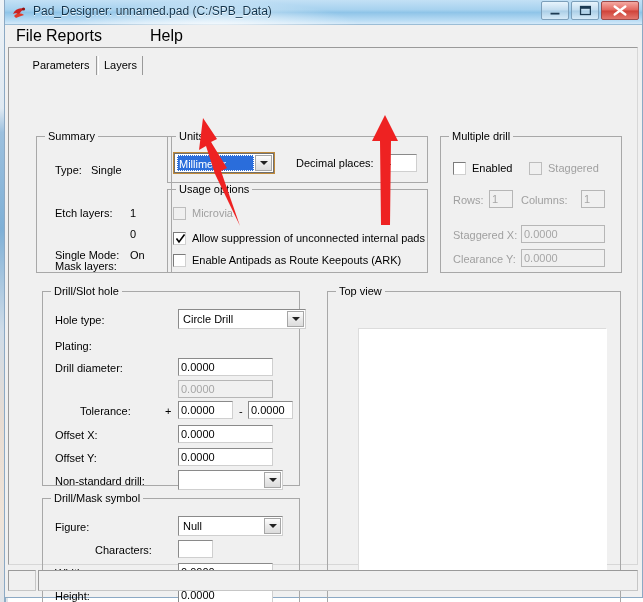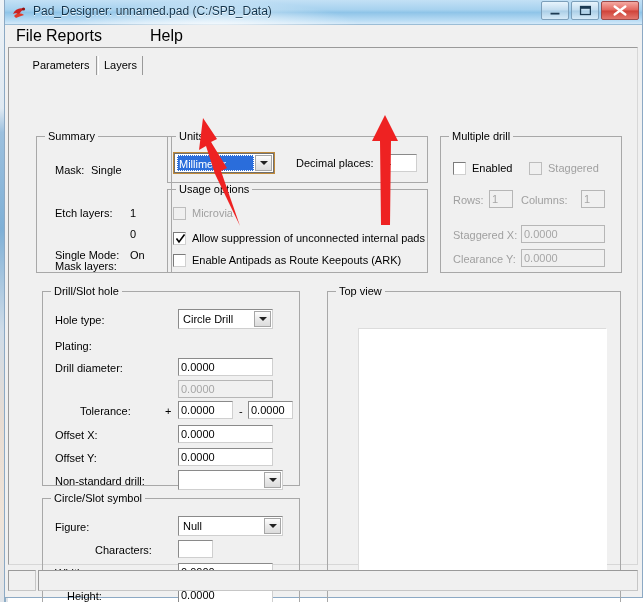--- a/index.html
+++ b/index.html
@@ -296,21 +296,21 @@
   <div id="client">
 
     <div id="tabstrip">
       <div class="tab" id="tab-parameters">Parameters</div>
       <div class="tab" id="tab-layers">Layers</div>
     </div>
 
     <div class="group" id="grp-summary">
       <div class="gtitle">Summary</div>
 
-      <div class="lbl" style="left:18px; top:27px;">Mask:</div>
+      <div class="lbl" style="left:18px; top:27px;">Type:</div>
       <div class="val" style="left:54px; top:27px;">Single</div>
 
       <div class="lbl" style="left:18px; top:70px;">Etch layers:</div>
       <div class="val" style="left:93px; top:70px;">1</div>
 
       <div class="lbl" style="left:18px; top:91px;margin-top:32px;">Mask layers:</div>
       <div class="val" style="left:93px; top:91px;">0</div>
 
       <div class="lbl" style="left:18px; top:112px;">Single Mode:</div>
       <div class="val" style="left:93px; top:112px;">On</div>
@@ -377,21 +377,21 @@
       <input class="tbox disabled" style="left: 80px; top: 88px; width: 84px;" type="text" disabled="" value="0.0000">
 
       <div class="lbl dim" style="left:12px; top:116px;">Clearance Y:</div>
       <input class="tbox disabled" style="left: 80px; top: 112px; width: 84px;" type="text" disabled="" value="0.0000">
     </div>
 
     <div class="group" id="grp-dhole">
       <div class="gtitle">Drill/Slot hole</div>
 
       <div class="lbl" style="left:12px; top:22px;">Hole type:</div>
-      <div class="combo" style="left:135px; top:17px; width:95px;">
+      <div class="combo" style="left:135px; top:17px; width:128px;">
         <div class="ctext">Circle Drill</div>
         <div class="cbtn">
           <div class="carrow"></div>
         </div>
       </div>
 
       <div class="lbl" style="left:12px; top:48px;">Plating:</div>
 
       <div class="lbl" style="left:12px; top:70px;">Drill diameter:</div>
       <input class="tbox" style="left: 135px; top: 66px; width: 95px;" type="text" value="0.0000">
@@ -413,37 +413,37 @@
       <div class="lbl" style="left:12px; top:183px;">Non-standard drill:</div>
       <div class="combo" style="left:135px; top:178px; width:105px;">
         <div class="ctext"></div>
         <div class="cbtn">
           <div class="carrow"></div>
         </div>
       </div>
     </div>
 
     <div class="group" id="grp-dsymbol">
-      <div class="gtitle">Circle/Slot symbol</div>
+      <div class="gtitle">Drill/Mask symbol</div>
 
       <div class="lbl" style="left:12px; top:22px;">Figure:</div>
       <div class="combo" style="left:135px; top:17px; width:105px;">
         <div class="ctext">Null</div>
         <div class="cbtn">
           <div class="carrow"></div>
         </div>
       </div>
 
       <div class="lbl" style="left:12px; top:45px;margin-left:40px;">Characters:</div>
       <input class="tbox" style="left: 135px; top: 41px; width: 35px;" type="text" value="">
 
       <div class="lbl" style="left:12px; top:68px;">Width:</div>
       <input class="tbox" style="left: 135px; top: 64px; width: 95px;" type="text" value="0.0000">
 
-      <div class="lbl" style="left:24px; top:91px;text-align:center;">Height:</div>
+      <div class="lbl" style="left:12px; top:91px;text-align:center;">Height:</div>
       <input class="tbox" style="left: 135px; top: 87px; width: 95px;" type="text" value="0.0000">
     </div>
 
     <div class="group" id="grp-topview">
       <div class="gtitle">Top view</div>
       <div id="topview-canvas"></div>
     </div>
 
   </div>
 

